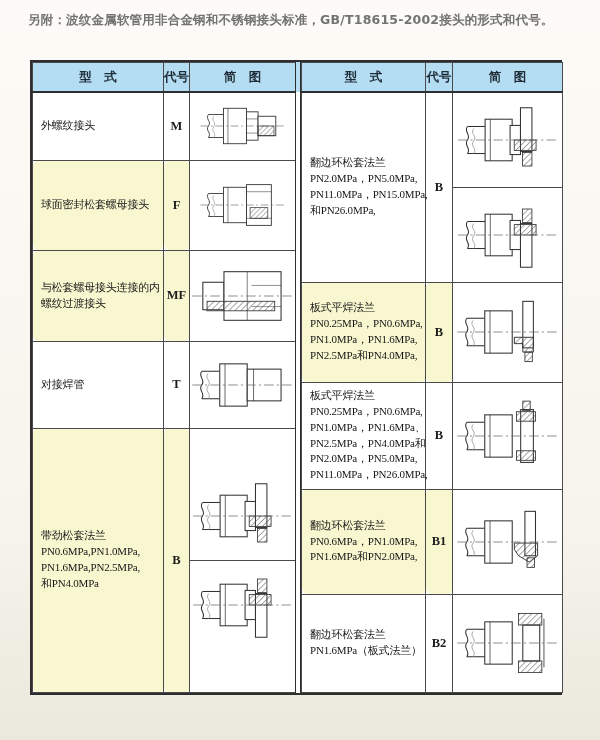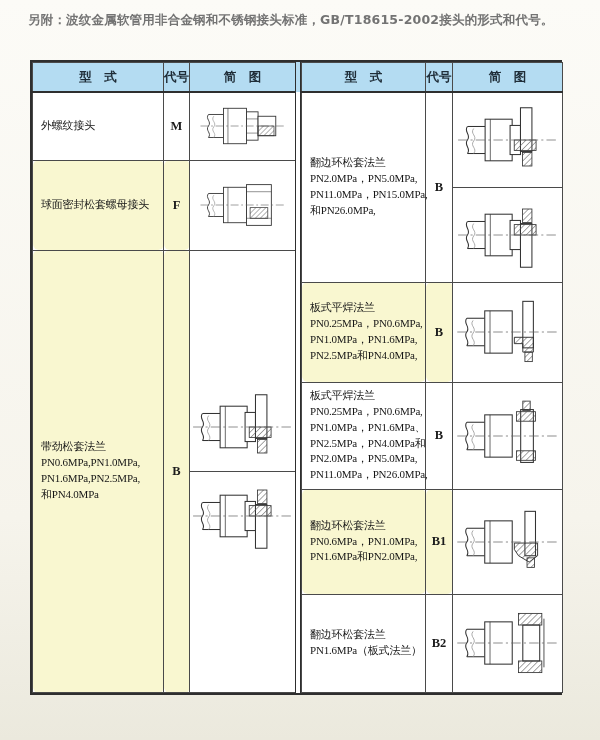--- a/index.html
+++ b/index.html
@@ -114,20 +114,53 @@
                 <line x1="11" y1="22" x2="28" y2="22" stroke="#333" stroke-width="1"></line>
                 <line x1="11" y1="48" x2="28" y2="48" stroke="#333" stroke-width="1"></line>
                 <path d="M11,22 c-4,5 4,8 0,13 c-4,5 4,8 0,13" fill="none" stroke="#333" stroke-width="1"></path>
                 <path d="M17,24 c-4,5 4,7 0,12 c-4,5 4,7 0,12" fill="none" stroke="#999" stroke-width="0.8"></path>
                 <rect x="28" y="15" width="26" height="40" fill="#fff" stroke="#333" stroke-width="1"></rect>
                 <line x1="33" y1="15" x2="33" y2="55" stroke="#333" stroke-width="0.7"></line>
                 <rect x="54" y="12" width="28" height="46" fill="#fff" stroke="#333" stroke-width="1"></rect>
                 <line x1="54" y1="20" x2="82" y2="20" stroke="#333" stroke-width="0.6"></line>
                 <line x1="54" y1="50" x2="82" y2="50" stroke="#333" stroke-width="0.6"></line>
                 <rect x="58" y="38" width="20" height="12" fill="url(#hatch)" stroke="#333" stroke-width="0.8"></rect>
+                <line x1="2" y1="35" x2="98" y2="35" stroke="#666" stroke-width="0.7" stroke-dasharray="9 3 2 3"></line>
+              </svg>
+            </td>
+      </tr>
+      <tr style="height:91px">
+        <td class="type hl">与松套螺母接头连接的内
+螺纹过渡接头</td>
+        <td class="code hl">MF</td>
+        <td class="diagram dg-tall">
+              <svg viewBox="0 0 100 70">
+                <rect x="12" y="22" width="20" height="26" fill="#fff" stroke="#333" stroke-width="1"></rect>
+                <rect x="32" y="12" width="54" height="46" fill="#fff" stroke="#333" stroke-width="1"></rect>
+                <line x1="54" y1="12" x2="54" y2="58" stroke="#333" stroke-width="0.6"></line>
+                <line x1="58" y1="25" x2="86" y2="25" stroke="#333" stroke-width="0.5"></line>
+                <line x1="58" y1="45" x2="86" y2="45" stroke="#333" stroke-width="0.5"></line>
+                <rect x="16" y="40" width="64" height="9" fill="url(#hatch)" stroke="#333" stroke-width="0.8"></rect>
+                <line x1="2" y1="35" x2="98" y2="35" stroke="#666" stroke-width="0.7" stroke-dasharray="9 3 2 3"></line>
+              </svg>
+            </td>
+      </tr>
+      <tr style="height:87px">
+        <td class="type">对接焊管</td>
+        <td class="code">T</td>
+        <td class="diagram dg-tall">
+              <svg viewBox="0 0 100 70">
+                <line x1="11" y1="22" x2="28" y2="22" stroke="#333" stroke-width="1"></line>
+                <line x1="11" y1="48" x2="28" y2="48" stroke="#333" stroke-width="1"></line>
+                <path d="M11,22 c-4,5 4,8 0,13 c-4,5 4,8 0,13" fill="none" stroke="#333" stroke-width="1"></path>
+                <path d="M17,24 c-4,5 4,7 0,12 c-4,5 4,7 0,12" fill="none" stroke="#999" stroke-width="0.8"></path>
+                <rect x="28" y="15" width="26" height="40" fill="#fff" stroke="#333" stroke-width="1"></rect>
+                <line x1="33" y1="15" x2="33" y2="55" stroke="#333" stroke-width="0.7"></line>
+                <rect x="54" y="20" width="32" height="30" fill="#fff" stroke="#333" stroke-width="1"></rect>
+                <line x1="60" y1="20" x2="60" y2="50" stroke="#333" stroke-width="0.7"></line>
                 <line x1="2" y1="35" x2="98" y2="35" stroke="#666" stroke-width="0.7" stroke-dasharray="9 3 2 3"></line>
               </svg>
             </td>
       </tr>
       <tr>
         <td class="type hl">带劲松套法兰
 PN0.6MPa,PN1.0MPa,
 PN1.6MPa,PN2.5MPa,
 和PN4.0MPa</td>
         <td class="code hl">B</td>

